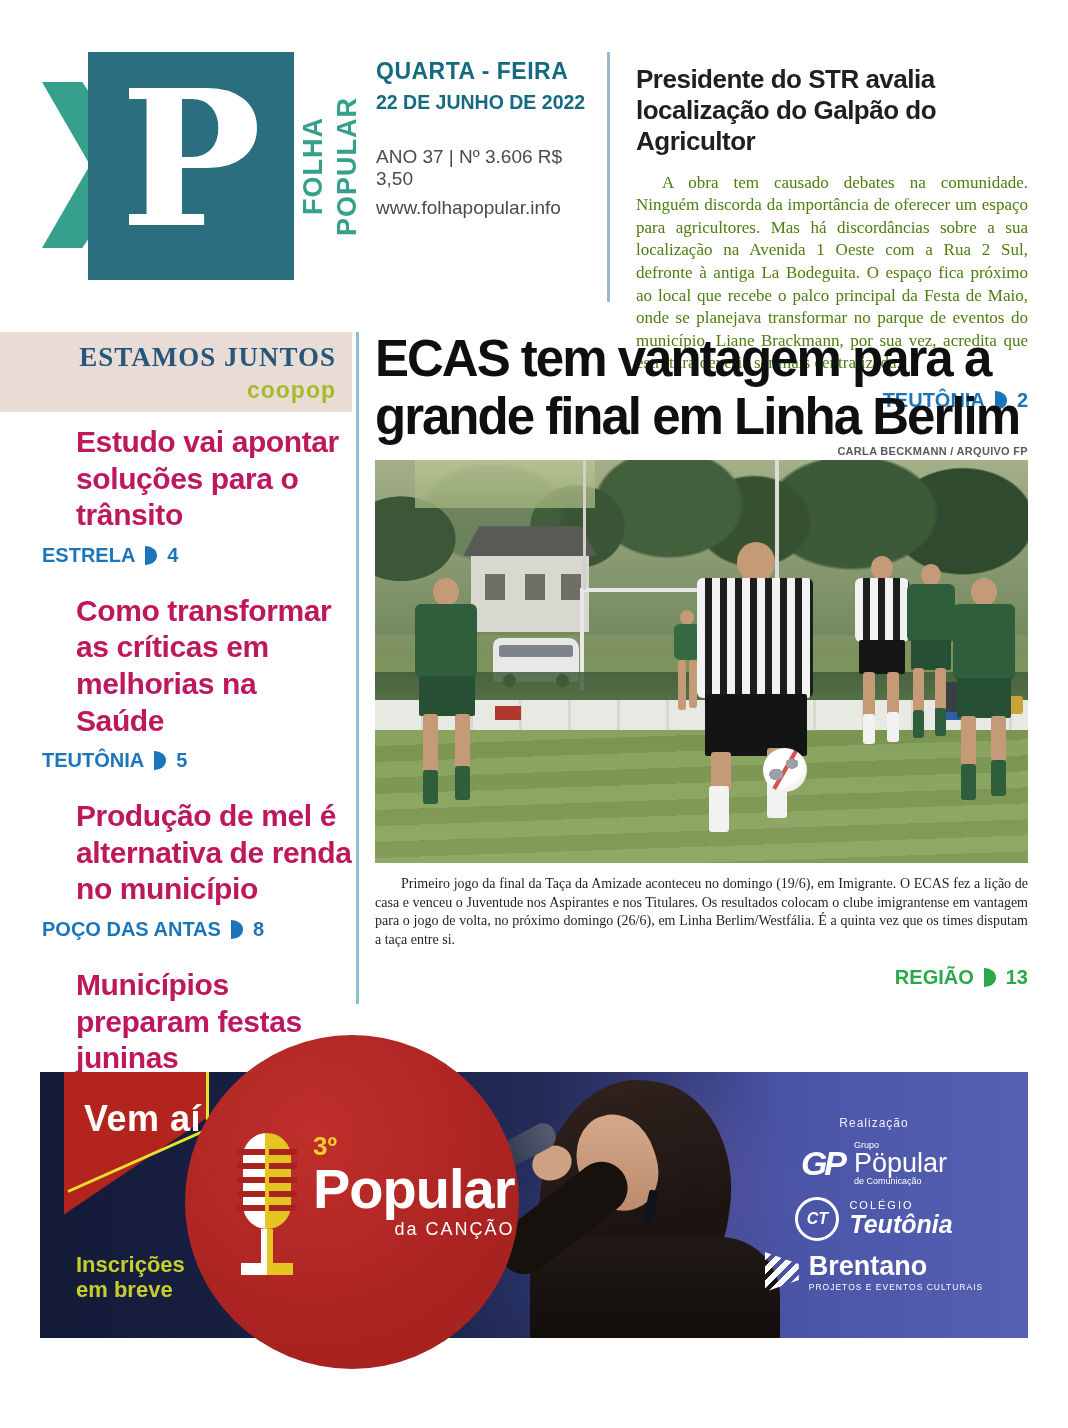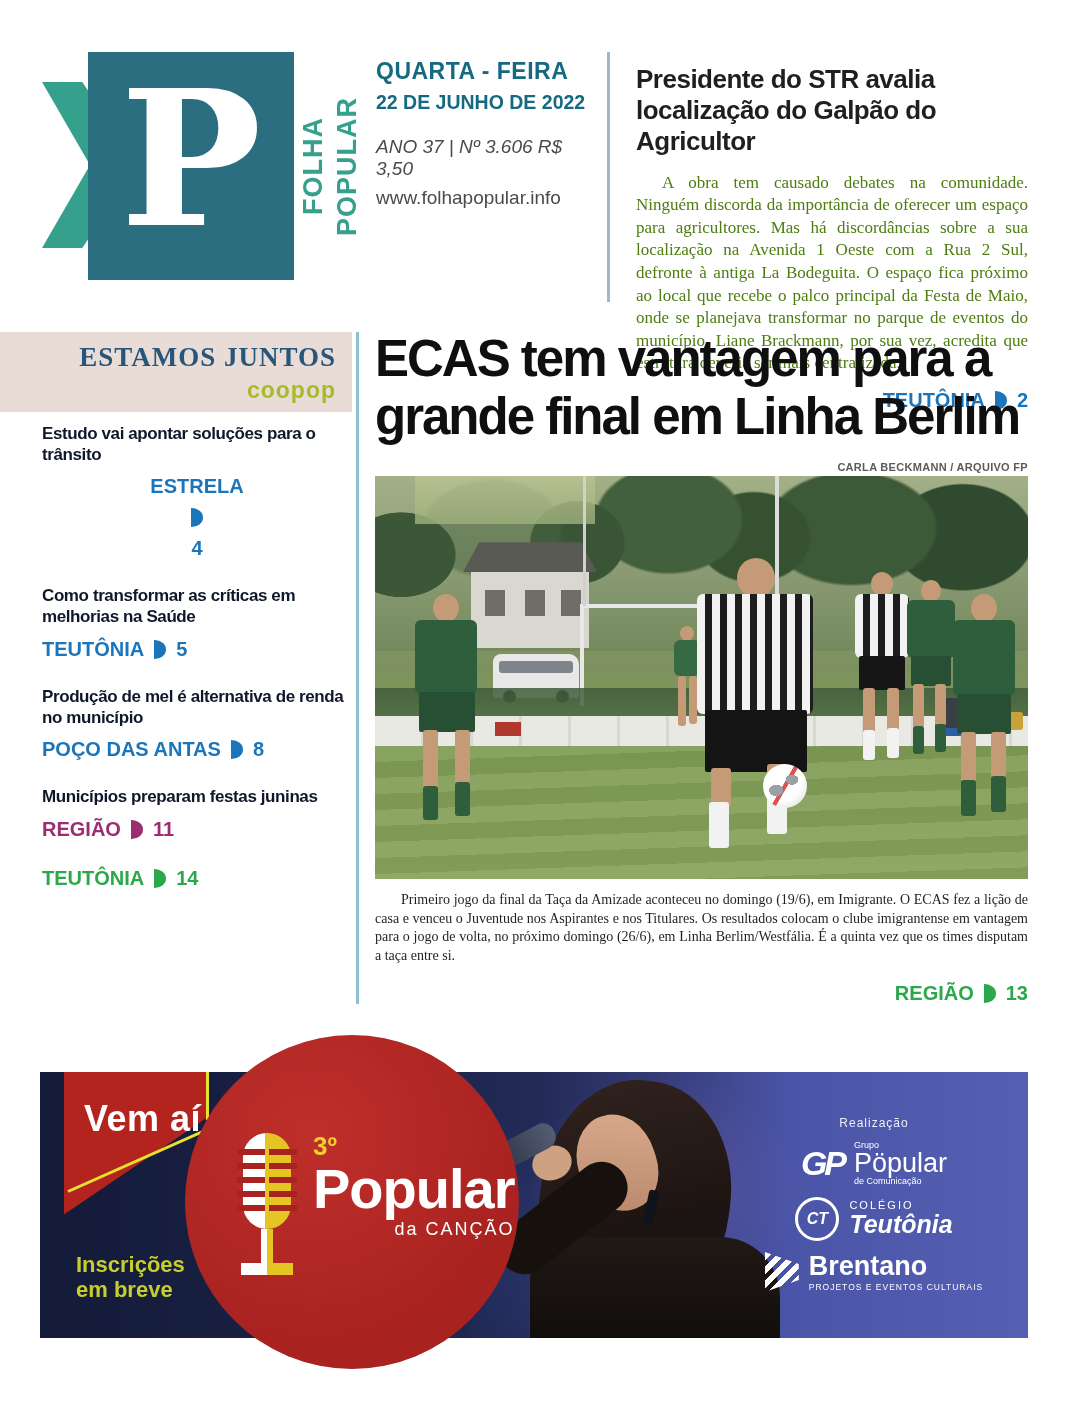--- a/index.html
+++ b/index.html
@@ -12,21 +12,21 @@
   .logo-square{position:absolute;left:88px;top:52px;width:206px;height:228px;background:#2a6e80;
     display:flex;align-items:center;justify-content:center;}
   .logo-square .pletter{font-family:"DejaVu Serif",serif;font-weight:bold;color:#fff;
     font-size:188px;line-height:1;margin-top:-14px;}
   .logo-vert{position:absolute;left:296px;top:52px;height:228px;width:34px;
     writing-mode:vertical-rl;transform:rotate(180deg);color:#35a08b;font-weight:bold;
     font-size:27px;letter-spacing:1px;text-align:center;line-height:34px;}
   .mh-info{position:absolute;left:376px;top:58px;width:220px;}
   .mh-weekday{color:#156a82;font-weight:bold;font-size:23px;letter-spacing:.5px;}
   .mh-date{color:#156a82;font-weight:bold;font-size:19.5px;margin-top:6px;}
-  .mh-edition{color:#4a4a4a;font-size:19px;margin-top:22px;font-style:italic;}
+  .mh-edition{color:#4a4a4a;font-size:19px;margin-top:32px;}
   .mh-site{color:#4a4a4a;font-size:19px;margin-top:7px;}
   .vdiv1{position:absolute;left:607px;top:52px;width:3px;height:250px;background:#9db8cc;}
 
   
   .top-story{position:absolute;left:636px;top:64px;width:392px;}
   .ts-head{font-size:26px;font-weight:bold;color:#1f1f1f;line-height:1.2;letter-spacing:-.5px;}
   .ts-body{font-family:"Liberation Serif",serif;font-size:17px;line-height:1.33;color:#4d7c0f;
     text-align:justify;text-indent:26px;margin-top:14px;}
   .kick{display:flex;align-items:center;gap:10px;font-weight:bold;font-size:20px;}
   .kick .arr{width:12px;height:19px;border-radius:0 12px 12px 0/0 10px 10px 0;background-color:currentColor;}
@@ -34,27 +34,27 @@
 
   
   .estamos{position:absolute;left:0;top:332px;width:352px;height:80px;background:#e9dcd6;
     text-align:right;padding:10px 16px 0 0;box-sizing:border-box;}
   .estamos .ej{font-family:"Liberation Serif",serif;font-weight:bold;color:#27567b;
     font-size:27px;letter-spacing:1px;}
   .estamos .coop{color:#a9b92a;font-weight:bold;font-size:23px;letter-spacing:1px;margin-top:4px;}
   .vdiv2{position:absolute;left:356px;top:332px;width:3px;height:672px;background:#8fc0cf;}
   .sb-list{position:absolute;left:42px;top:424px;width:310px;}
   .sb-item{margin-bottom:26px;}
-  .sb-head{font-size:17px;font-weight:bold;color:#0f172a;line-height:1.22;letter-spacing:-.4px;}
+  .sb-head{font-size:30px;font-weight:bold;color:#be185d;line-height:1.22;letter-spacing:-.4px;margin-left:34px;}
   .sb-kick{margin-top:10px;}
 
   
   .main{position:absolute;left:375px;top:330px;width:653px;}
   .m-head{font-size:51px;font-weight:bold;color:#0f0f0f;line-height:1.13;letter-spacing:-2px;}
-  .m-credit{text-align:right;color:#5a5a5a;font-size:11px;font-weight:bold;margin-top:16px;letter-spacing:.3px;}
+  .m-credit{text-align:right;color:#5a5a5a;font-size:11px;font-weight:bold;margin-top:0;letter-spacing:.3px;}
   .photo{position:relative;width:653px;height:403px;margin-top:3px;overflow:hidden;
     background:linear-gradient(180deg,#97a583 0%,#85966e 32%,#7d915f 48%,#7f9b53 60%,#8aa45e 100%);}
   .ph-trees{position:absolute;left:0;top:0;width:100%;height:175px;
     background:
      radial-gradient(90px 70px at 4% 45%,#3c5737 60%,transparent 61%),
      radial-gradient(120px 85px at 18% 30%,#49654180 55%,transparent 60%),
      radial-gradient(80px 70px at 31% 38%,#3a5535 58%,transparent 60%),
      radial-gradient(130px 95px at 45% 25%,#42603c 55%,transparent 58%),
      radial-gradient(100px 80px at 58% 35%,#35512f 55%,transparent 58%),
      radial-gradient(150px 100px at 73% 30%,#3d5a38 55%,transparent 58%),
@@ -197,21 +197,21 @@
 
   <div class="estamos">
     <div class="ej">ESTAMOS JUNTOS</div>
     <div class="coop">coopop</div>
   </div>
   <div class="vdiv2"></div>
 
   <div class="sb-list">
     <div class="sb-item">
       <div class="sb-head">Estudo vai apontar soluções para o trânsito</div>
-      <div class="kick sb-kick" style="color: rgb(27, 117, 187); flex-direction: column;">
+      <div class="kick sb-kick" style="color: rgb(27, 117, 187);">
         <span>ESTRELA</span>
         <span class="arr"></span>
         <span>4</span>
       </div>
     </div>
     <div class="sb-item">
       <div class="sb-head">Como transformar as críticas em melhorias na Saúde</div>
       <div class="kick sb-kick" style="color: rgb(27, 117, 187);">
         <span>TEUTÔNIA</span>
         <span class="arr"></span>

